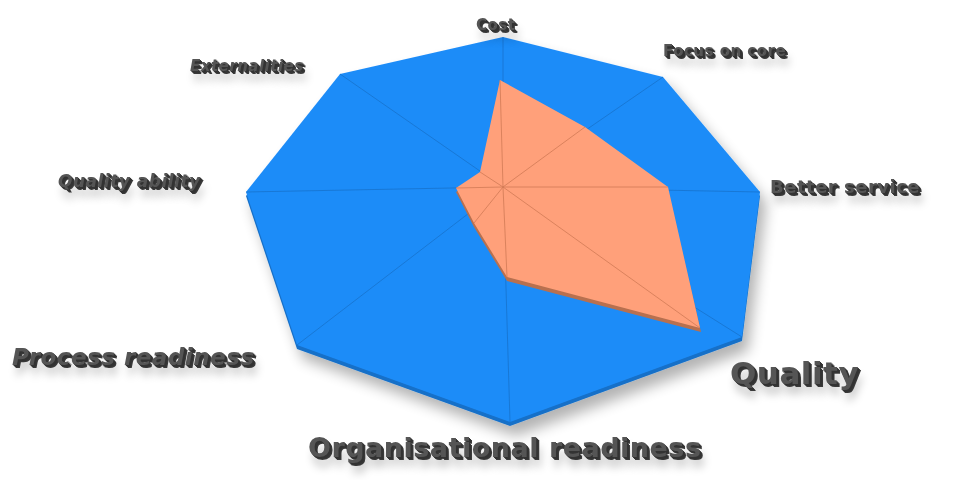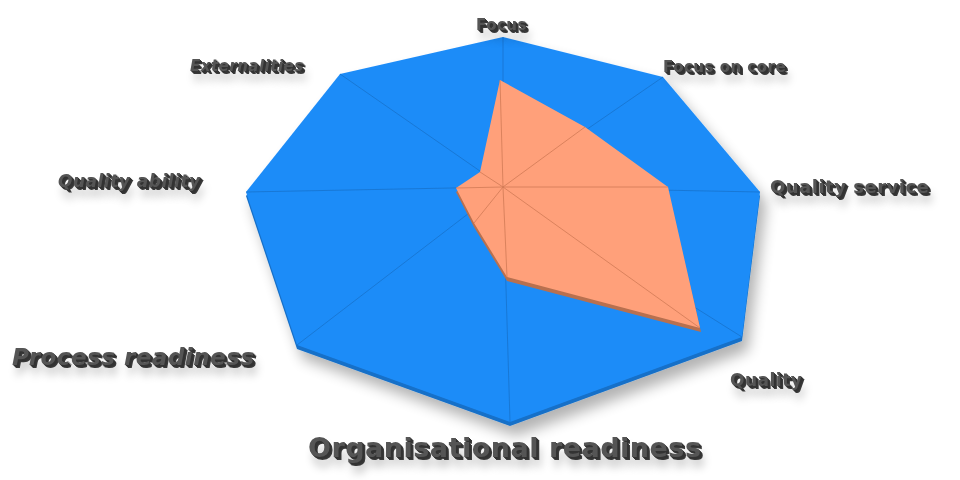--- a/index.html
+++ b/index.html
@@ -54,20 +54,20 @@
     <line x1="503" y1="187" x2="585" y2="127"></line>
     <line x1="503" y1="187" x2="668" y2="187"></line>
     <line x1="503" y1="187" x2="700" y2="328"></line>
     <line x1="503" y1="187" x2="507" y2="277"></line>
     <line x1="503" y1="187" x2="474" y2="223"></line>
     <line x1="503" y1="187" x2="456" y2="188"></line>
     <line x1="503" y1="187" x2="480" y2="172"></line>
   </g>
 </svg>
 
-<div class="lbl" style="left:476px; top:16px; font-size:15px;">Focus</div>
+<div class="lbl" style="left:476px; top:16px; font-size:15px;">Cost</div>
 <div class="lbl it" style="left:190px; top:57px; font-size:15px;">Externalities</div>
-<div class="lbl" style="left:663px; top:58px; font-size:15px;">Focus on core</div>
+<div class="lbl" style="left:663px; top:42px; font-size:15px;">Focus on core</div>
 <div class="lbl it" style="left:58px; top:171px; font-size:17px;">Quality ability</div>
-<div class="lbl" style="left:770px; top:176px; font-size:18px;">Quality service</div>
+<div class="lbl" style="left:770px; top:176px; font-size:18px;">Better service</div>
 <div class="lbl it" style="left:12px; top:344px; font-size:23px;text-align:center;">Process readiness</div>
-<div class="lbl" style="left:730px; top:370px; font-size:17px;">Quality</div>
+<div class="lbl" style="left:730px; top:355px; font-size:31px;">Quality</div>
 <div class="lbl" style="left:308px; top:432px; font-size:27px;">Organisational readiness</div>
 
 </body></html>

